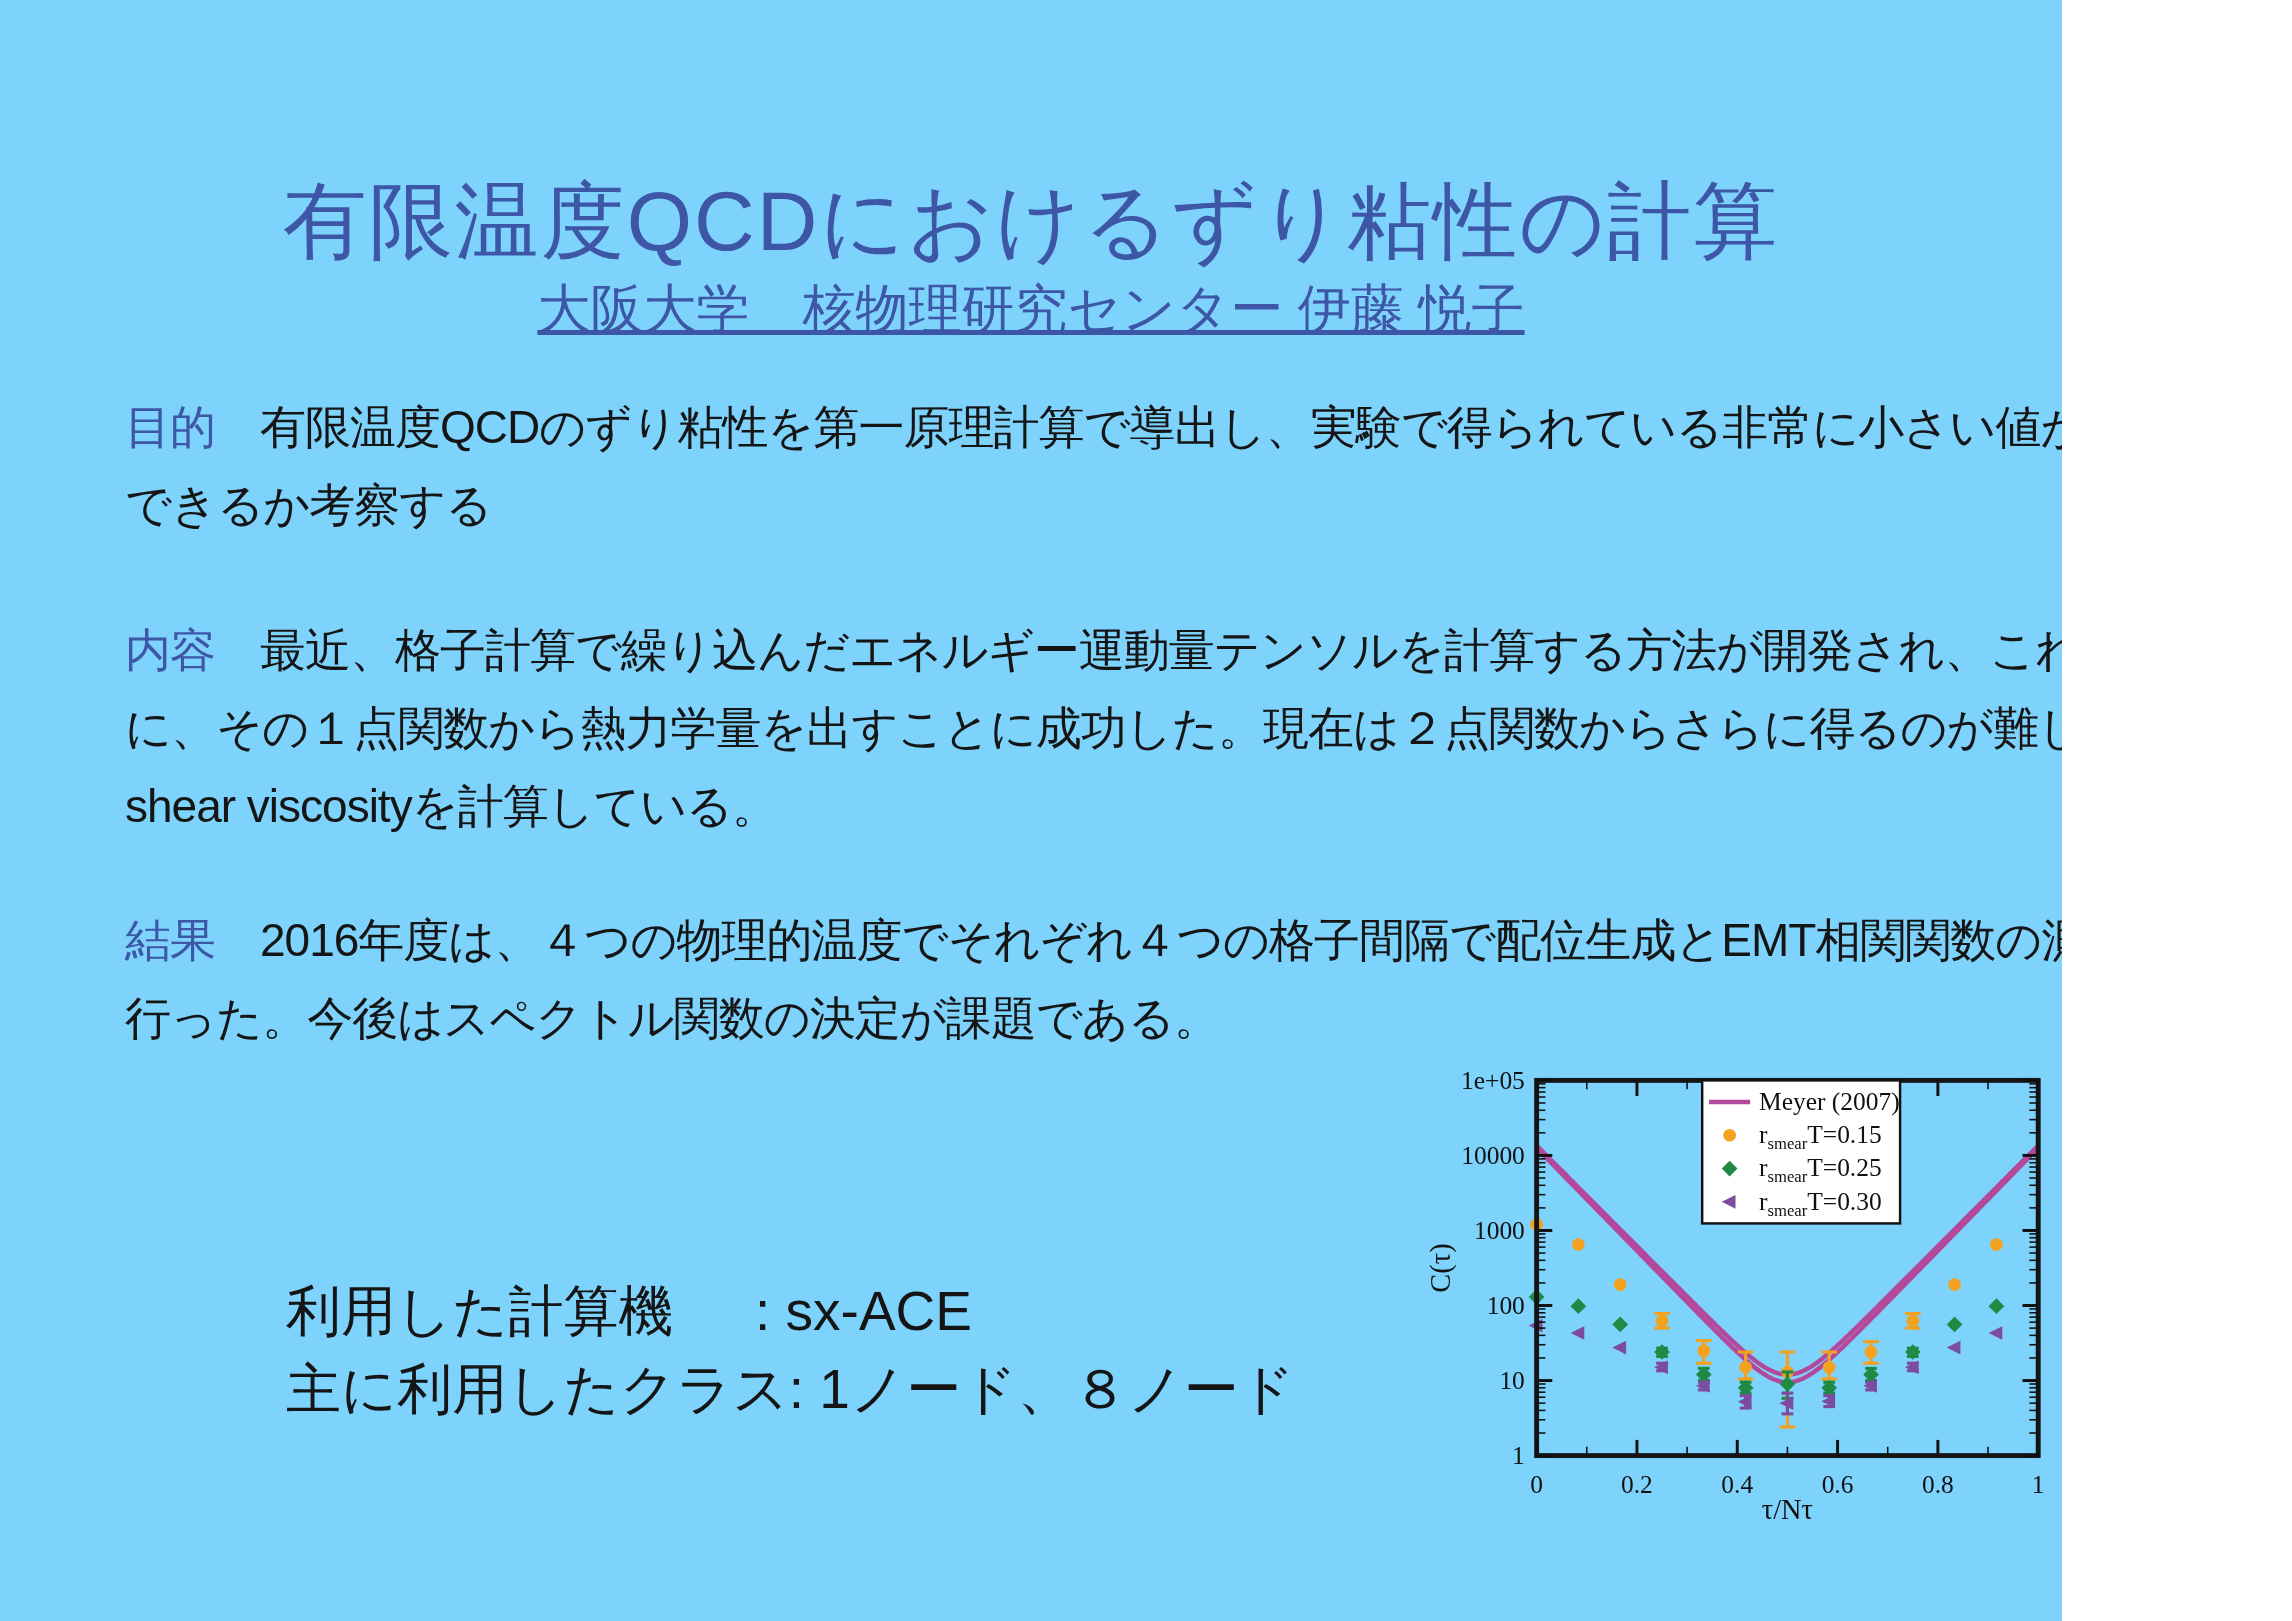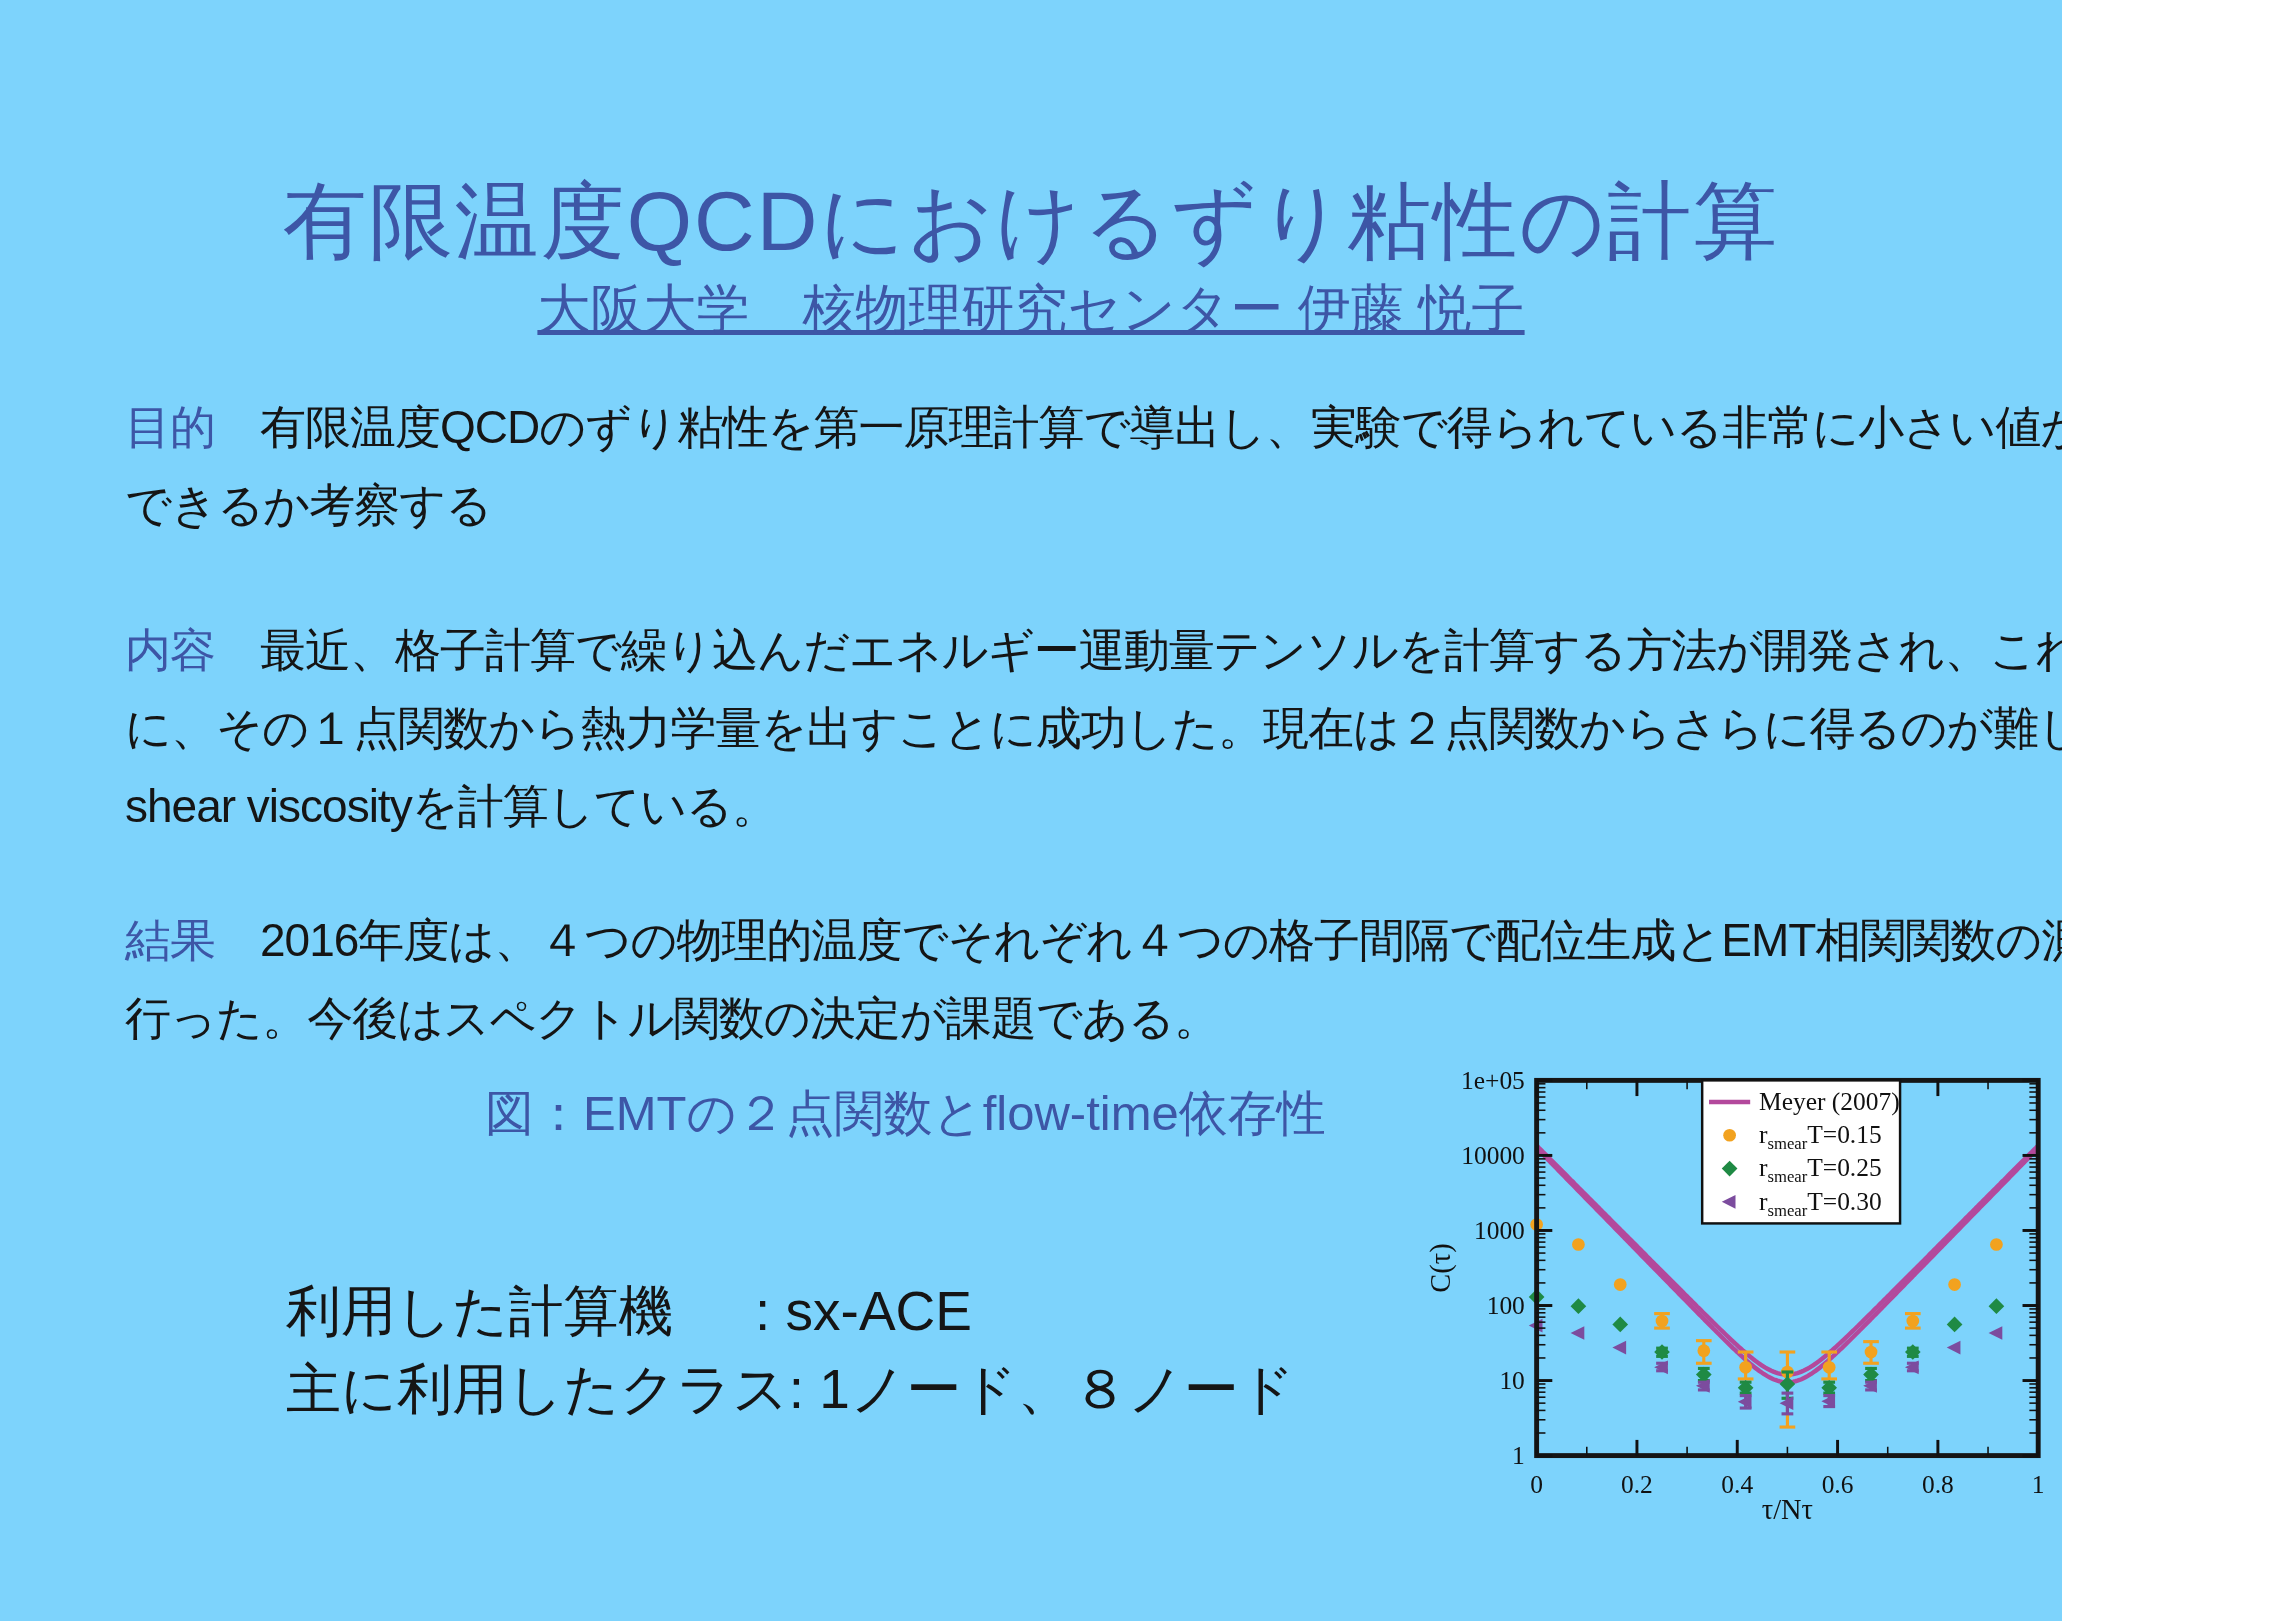--- a/index.html
+++ b/index.html
@@ -37,21 +37,20 @@
 
   <div class="title">有限温度QCDにおけるずり粘性の計算</div>
   <div class="subtitle">大阪大学　核物理研究センター 伊藤 悦子</div>
 
   <p class="para" style="top:388px"><span class="sec-label">目的</span><span>　有限温度QCDのずり粘性を第一原理計算で導出し、実験で得られている非常に小さい値が説明できるか考察する</span></p>
 
   <p class="para" style="top:611px"><span class="sec-label">内容</span><span>　最近、格子計算で繰り込んだエネルギー運動量テンソルを計算する方法が開発され、これまでに、その１点関数から熱力学量を出すことに成功した。現在は２点関数からさらに得るのが難しいshear viscosityを計算している。</span></p>
 
   <p class="para" style="top:901px"><span class="sec-label">結果</span><span>　2016年度は、４つの物理的温度でそれぞれ４つの格子間隔で配位生成とEMT相関関数の測定を行った。今後はスペクトル関数の決定が課題である。</span></p>
 
-  <div class="caption">図：EMTの２点関数とflow-time依存性</div>
 
   <div class="usage">
     <div class="usage-row"><span class="usage-label">利用した計算機</span><span class="usage-value">: sx-ACE</span></div>
     <div class="usage-row"><span class="usage-label">主に利用したクラス</span><span class="usage-value">: 1ノード、８ノード</span></div>
   </div>
 
   <figure class="chart">
     <svg id="chart-svg" viewBox="0 0 710 540" width="696" height="529" xmlns="http://www.w3.org/2000/svg">
         <path d="M 128.0 99.0 L 130.0 101.1 L 132.1 103.2 L 134.1 105.3 L 136.2 107.4 L 138.2 109.5 L 140.3 111.6 L 142.3 113.7 L 144.4 115.8 L 146.4 117.9 L 148.5 120.0 L 150.5 122.1 L 152.6 124.2 L 154.6 126.3 L 156.7 128.4 L 158.7 130.5 L 160.8 132.6 L 162.8 134.7 L 164.9 136.8 L 166.9 138.9 L 169.0 141.0 L 171.0 143.1 L 173.1 145.2 L 175.1 147.3 L 177.2 149.4 L 179.2 151.5 L 181.2 153.5 L 183.3 155.6 L 185.3 157.7 L 187.4 159.8 L 189.4 161.9 L 191.5 164.0 L 193.5 166.1 L 195.6 168.2 L 197.6 170.3 L 199.7 172.4 L 201.7 174.5 L 203.8 176.6 L 205.8 178.7 L 207.9 180.8 L 209.9 182.9 L 212.0 185.0 L 214.0 187.1 L 216.1 189.2 L 218.1 191.3 L 220.2 193.4 L 222.2 195.5 L 224.3 197.6 L 226.3 199.7 L 228.4 201.8 L 230.4 203.9 L 232.4 206.0 L 234.5 208.1 L 236.5 210.2 L 238.6 212.3 L 240.6 214.4 L 242.7 216.5 L 244.7 218.6 L 246.8 220.6 L 248.8 222.7 L 250.9 224.8 L 252.9 226.9 L 255.0 229.0 L 257.0 231.1 L 259.1 233.2 L 261.1 235.3 L 263.2 237.4 L 265.2 239.5 L 267.3 241.6 L 269.3 243.7 L 271.4 245.8 L 273.4 247.9 L 275.5 250.0 L 277.5 252.1 L 279.6 254.2 L 281.6 256.2 L 283.6 258.3 L 285.7 260.4 L 287.7 262.5 L 289.8 264.6 L 291.8 266.7 L 293.9 268.8 L 295.9 270.8 L 298.0 272.9 L 300.0 275.0 L 302.1 277.1 L 304.1 279.1 L 306.2 281.2 L 308.2 283.3 L 310.3 285.3 L 312.3 287.4 L 314.4 289.4 L 316.4 291.4 L 318.5 293.5 L 320.5 295.5 L 322.6 297.5 L 324.6 299.5 L 326.7 301.5 L 328.7 303.5 L 330.8 305.4 L 332.8 307.3 L 334.8 309.3 L 336.9 311.1 L 338.9 313.0 L 341.0 314.8 L 343.0 316.7 L 345.1 318.4 L 347.1 320.1 L 349.2 321.8 L 351.2 323.5 L 353.3 325.0 L 355.3 326.5 L 357.4 328.0 L 359.4 329.4 L 361.5 330.7 L 363.5 331.9 L 365.6 333.0 L 367.6 334.0 L 369.7 335.0 L 371.7 335.8 L 373.8 336.5 L 375.8 337.1 L 377.9 337.5 L 379.9 337.8 L 382.0 338.0 L 384.0 338.1 L 386.0 338.0 L 388.1 337.8 L 390.1 337.5 L 392.2 337.1 L 394.2 336.5 L 396.3 335.8 L 398.3 335.0 L 400.4 334.0 L 402.4 333.0 L 404.5 331.9 L 406.5 330.7 L 408.6 329.4 L 410.6 328.0 L 412.7 326.5 L 414.7 325.0 L 416.8 323.5 L 418.8 321.8 L 420.9 320.1 L 422.9 318.4 L 425.0 316.7 L 427.0 314.8 L 429.1 313.0 L 431.1 311.1 L 433.2 309.3 L 435.2 307.3 L 437.2 305.4 L 439.3 303.5 L 441.3 301.5 L 443.4 299.5 L 445.4 297.5 L 447.5 295.5 L 449.5 293.5 L 451.6 291.4 L 453.6 289.4 L 455.7 287.4 L 457.7 285.3 L 459.8 283.3 L 461.8 281.2 L 463.9 279.1 L 465.9 277.1 L 468.0 275.0 L 470.0 272.9 L 472.1 270.8 L 474.1 268.8 L 476.2 266.7 L 478.2 264.6 L 480.3 262.5 L 482.3 260.4 L 484.4 258.3 L 486.4 256.2 L 488.4 254.2 L 490.5 252.1 L 492.5 250.0 L 494.6 247.9 L 496.6 245.8 L 498.7 243.7 L 500.7 241.6 L 502.8 239.5 L 504.8 237.4 L 506.9 235.3 L 508.9 233.2 L 511.0 231.1 L 513.0 229.0 L 515.1 226.9 L 517.1 224.8 L 519.2 222.7 L 521.2 220.6 L 523.3 218.6 L 525.3 216.5 L 527.4 214.4 L 529.4 212.3 L 531.5 210.2 L 533.5 208.1 L 535.6 206.0 L 537.6 203.9 L 539.6 201.8 L 541.7 199.7 L 543.7 197.6 L 545.8 195.5 L 547.8 193.4 L 549.9 191.3 L 551.9 189.2 L 554.0 187.1 L 556.0 185.0 L 558.1 182.9 L 560.1 180.8 L 562.2 178.7 L 564.2 176.6 L 566.3 174.5 L 568.3 172.4 L 570.4 170.3 L 572.4 168.2 L 574.5 166.1 L 576.5 164.0 L 578.6 161.9 L 580.6 159.8 L 582.7 157.7 L 584.7 155.6 L 586.8 153.5 L 588.8 151.5 L 590.8 149.4 L 592.9 147.3 L 594.9 145.2 L 597.0 143.1 L 599.0 141.0 L 601.1 138.9 L 603.1 136.8 L 605.2 134.7 L 607.2 132.6 L 609.3 130.5 L 611.3 128.4 L 613.4 126.3 L 615.4 124.2 L 617.5 122.1 L 619.5 120.0 L 621.6 117.9 L 623.6 115.8 L 625.7 113.7 L 627.7 111.6 L 629.8 109.5 L 631.8 107.4 L 633.9 105.3 L 635.9 103.2 L 638.0 101.1 L 640.0 99.0" fill="none" stroke="#b3499c" stroke-width="4.5"></path>
         <path d="M 128.0 96.4 L 130.0 98.5 L 132.1 100.5 L 134.1 102.6 L 136.2 104.6 L 138.2 106.7 L 140.3 108.7 L 142.3 110.8 L 144.4 112.9 L 146.4 114.9 L 148.5 117.0 L 150.5 119.0 L 152.6 121.1 L 154.6 123.1 L 156.7 125.2 L 158.7 127.2 L 160.8 129.3 L 162.8 131.4 L 164.9 133.4 L 166.9 135.5 L 169.0 137.5 L 171.0 139.6 L 173.1 141.6 L 175.1 143.7 L 177.2 145.7 L 179.2 147.8 L 181.2 149.9 L 183.3 151.9 L 185.3 154.0 L 187.4 156.0 L 189.4 158.1 L 191.5 160.1 L 193.5 162.2 L 195.6 164.3 L 197.6 166.3 L 199.7 168.4 L 201.7 170.4 L 203.8 172.5 L 205.8 174.5 L 207.9 176.6 L 209.9 178.6 L 212.0 180.7 L 214.0 182.8 L 216.1 184.8 L 218.1 186.9 L 220.2 188.9 L 222.2 191.0 L 224.3 193.0 L 226.3 195.1 L 228.4 197.1 L 230.4 199.2 L 232.4 201.3 L 234.5 203.3 L 236.5 205.4 L 238.6 207.4 L 240.6 209.5 L 242.7 211.5 L 244.7 213.6 L 246.8 215.6 L 248.8 217.7 L 250.9 219.7 L 252.9 221.8 L 255.0 223.9 L 257.0 225.9 L 259.1 228.0 L 261.1 230.0 L 263.2 232.1 L 265.2 234.1 L 267.3 236.2 L 269.3 238.2 L 271.4 240.3 L 273.4 242.3 L 275.5 244.4 L 277.5 246.4 L 279.6 248.5 L 281.6 250.5 L 283.6 252.6 L 285.7 254.6 L 287.7 256.7 L 289.8 258.7 L 291.8 260.8 L 293.9 262.8 L 295.9 264.8 L 298.0 266.9 L 300.0 268.9 L 302.1 270.9 L 304.1 272.9 L 306.2 275.0 L 308.2 277.0 L 310.3 279.0 L 312.3 281.0 L 314.4 283.0 L 316.4 285.0 L 318.5 287.0 L 320.5 288.9 L 322.6 290.9 L 324.6 292.9 L 326.7 294.8 L 328.7 296.7 L 330.8 298.6 L 332.8 300.5 L 334.8 302.4 L 336.9 304.2 L 338.9 306.0 L 341.0 307.8 L 343.0 309.6 L 345.1 311.3 L 347.1 313.0 L 349.2 314.6 L 351.2 316.2 L 353.3 317.7 L 355.3 319.2 L 357.4 320.6 L 359.4 321.9 L 361.5 323.2 L 363.5 324.3 L 365.6 325.4 L 367.6 326.4 L 369.7 327.3 L 371.7 328.1 L 373.8 328.8 L 375.8 329.3 L 377.9 329.8 L 379.9 330.1 L 382.0 330.3 L 384.0 330.3 L 386.0 330.3 L 388.1 330.1 L 390.1 329.8 L 392.2 329.3 L 394.2 328.8 L 396.3 328.1 L 398.3 327.3 L 400.4 326.4 L 402.4 325.4 L 404.5 324.3 L 406.5 323.2 L 408.6 321.9 L 410.6 320.6 L 412.7 319.2 L 414.7 317.7 L 416.8 316.2 L 418.8 314.6 L 420.9 313.0 L 422.9 311.3 L 425.0 309.6 L 427.0 307.8 L 429.1 306.0 L 431.1 304.2 L 433.2 302.4 L 435.2 300.5 L 437.2 298.6 L 439.3 296.7 L 441.3 294.8 L 443.4 292.9 L 445.4 290.9 L 447.5 288.9 L 449.5 287.0 L 451.6 285.0 L 453.6 283.0 L 455.7 281.0 L 457.7 279.0 L 459.8 277.0 L 461.8 275.0 L 463.9 272.9 L 465.9 270.9 L 468.0 268.9 L 470.0 266.9 L 472.1 264.8 L 474.1 262.8 L 476.2 260.8 L 478.2 258.7 L 480.3 256.7 L 482.3 254.6 L 484.4 252.6 L 486.4 250.5 L 488.4 248.5 L 490.5 246.4 L 492.5 244.4 L 494.6 242.3 L 496.6 240.3 L 498.7 238.2 L 500.7 236.2 L 502.8 234.1 L 504.8 232.1 L 506.9 230.0 L 508.9 228.0 L 511.0 225.9 L 513.0 223.9 L 515.1 221.8 L 517.1 219.7 L 519.2 217.7 L 521.2 215.6 L 523.3 213.6 L 525.3 211.5 L 527.4 209.5 L 529.4 207.4 L 531.5 205.4 L 533.5 203.3 L 535.6 201.3 L 537.6 199.2 L 539.6 197.1 L 541.7 195.1 L 543.7 193.0 L 545.8 191.0 L 547.8 188.9 L 549.9 186.9 L 551.9 184.8 L 554.0 182.8 L 556.0 180.7 L 558.1 178.6 L 560.1 176.6 L 562.2 174.5 L 564.2 172.5 L 566.3 170.4 L 568.3 168.4 L 570.4 166.3 L 572.4 164.3 L 574.5 162.2 L 576.5 160.1 L 578.6 158.1 L 580.6 156.0 L 582.7 154.0 L 584.7 151.9 L 586.8 149.9 L 588.8 147.8 L 590.8 145.7 L 592.9 143.7 L 594.9 141.6 L 597.0 139.6 L 599.0 137.5 L 601.1 135.5 L 603.1 133.4 L 605.2 131.4 L 607.2 129.3 L 609.3 127.2 L 611.3 125.2 L 613.4 123.1 L 615.4 121.1 L 617.5 119.0 L 619.5 117.0 L 621.6 114.9 L 623.6 112.9 L 625.7 110.8 L 627.7 108.7 L 629.8 106.7 L 631.8 104.6 L 633.9 102.6 L 635.9 100.5 L 638.0 98.5 L 640.0 96.4" fill="none" stroke="#b3499c" stroke-width="4.5"></path>

